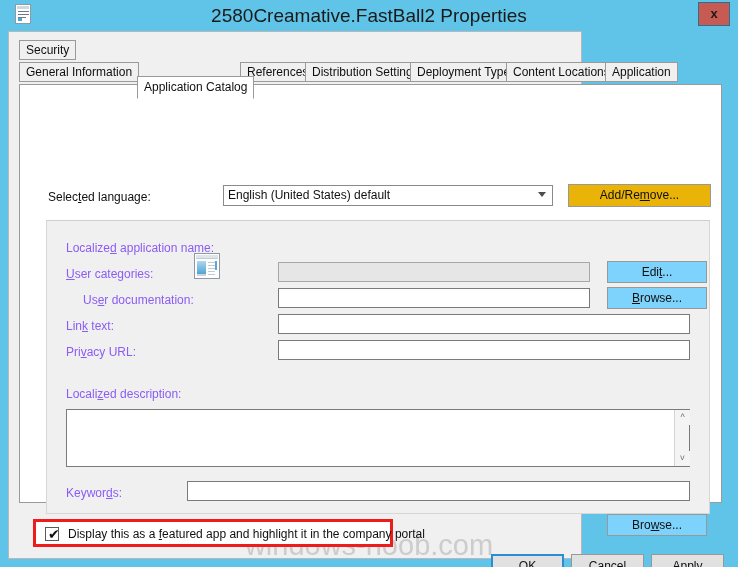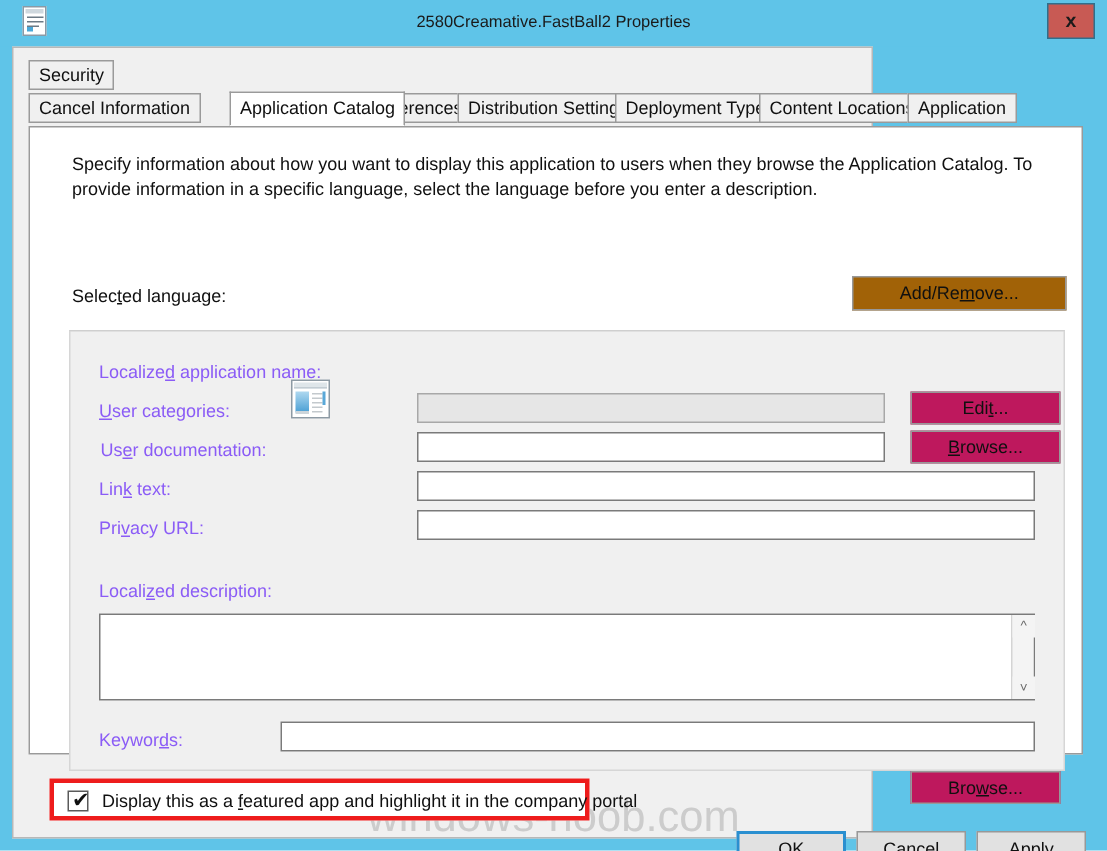--- a/index.html
+++ b/index.html
@@ -38,21 +38,21 @@
   }
   #win-icon .ico-blue {
     position: absolute; left: 2px; bottom: 2px; width: 4px; height: 3px;
     background: #4aa8d8;
   }
   #title-text {
     position: absolute; left: 0; top: 0;
     width: 738px; height: 31px;
     line-height: 31px;
     text-align: center;
-    font-size: 11px;
+    font-size: 19px;
     color: #1a1a1a;
     font-family: "Liberation Sans", sans-serif;
   }
   #close-btn {
     position: absolute; left: 698px; top: 2px;
     width: 32px; height: 24px;
     background: #c85a54;
     border: 1px solid #2f6f8c;
     color: #1a1a1a;
     font-size: 13px; font-weight: bold;
@@ -126,21 +126,21 @@
   #lang-caret {
     position: absolute; right: 6px; top: 6px;
     width: 0; height: 0;
     border-left: 4px solid transparent;
     border-right: 4px solid transparent;
     border-top: 5px solid #4c4c4c;
   }
   #addremove-btn {
     position: absolute; left: 548px; top: 99px;
     width: 143px; height: 23px;
-    background: #a16207;
+    background: #eab308;
     border: 1px solid #989898;
     font-size: 12px; color: #101010;
     line-height: 21px; text-align: center;
     cursor: pointer;
   }
 
   
   #groupbox {
     position: absolute; left: 26px; top: 135px;
     width: 664px; height: 294px;
@@ -167,21 +167,21 @@
     overflow: hidden;
   }
   .field-input.disabled {
     background: #e6e6e6;
     border-color: #a8a8a8;
     color: #787878;
   }
   .side-btn {
     position: absolute;
     width: 100px; height: 22px;
-    background: #be185d;
+    background: #7dd3fc;
     border: 1px solid #989898;
     font-size: 12px; color: #101010;
     line-height: 20px; text-align: center;
     cursor: pointer;
   }
 
   #desc-box {
     position: absolute; left: 19px; top: 188px;
     width: 624px; height: 58px;
     background: #ffffff;
@@ -312,45 +312,48 @@
     <div id="close-btn">x</div>
   </div>
 
   <div id="dialog-body">
 
     <div id="tab-row-top">
       <div class="tab" style="left:10px; top:8px;">Security</div>
     </div>
 
     <div id="tab-row-bottom">
-      <div class="tab" style="left:10px; top:30px;">Cancel Information</div>
-      <div class="tab selected" style="left:144px;">Application Catalog</div>
+      <div class="tab" style="left:10px; top:30px;">General Information</div>
+      <div class="tab selected" style="left:128px;margin-top:15px;">Application Catalog</div>
       <div class="tab" style="left:231px; top:30px;">References</div>
       <div class="tab" style="left:296px; top:30px;">Distribution Settings</div>
       <div class="tab" style="left:401px; top:30px;">Deployment Types</div>
       <div class="tab" style="left:497px; top:30px;">Content Locations</div>
       <div class="tab" style="left:596px; top:30px;">Application</div>
     </div>
 
     <div id="tab-panel">
 
-      <div id="intro-text">Specify information about how you want to display this application to users when they browse the Application Catalog. To provide information in a specific language, select the language before you enter a description.</div>
 
       <div id="lang-label">Selec<u>t</u>ed language:</div>
+      <div id="lang-select">
+        <span>English (United States) default</span>
+        <span id="lang-caret"></span>
+      </div>
       <div id="addremove-btn">Add/Re<u>m</u>ove...</div>
 
       <div id="groupbox">
 
         <div class="field-label" style="left:19px; top:20px;">Localize<u>d</u> application name:</div>
 
         <div class="field-label" style="left:19px; top:46px;"><u>U</u>ser categories:</div>
         <div class="field-input disabled" style="left:231px; top:41px; width:312px;"></div>
         <div class="side-btn" style="left:560px; top:40px;">Edi<u>t</u>...</div>
 
-        <div class="field-label" style="left:20px; top:72px;">Us<u>e</u>r documentation:</div>
+        <div class="field-label" style="left:36px; top:72px;">Us<u>e</u>r documentation:</div>
         <div class="field-input" style="left:231px; top:67px; width:312px;"></div>
         <div class="side-btn" style="left:560px; top:66px;"><u>B</u>rowse...</div>
 
         <div class="field-label" style="left:19px; top:98px;">Lin<u>k</u> text:</div>
         <div class="field-input" style="left:231px; top:93px; width:412px;"></div>
 
         <div class="field-label" style="left:19px; top:124px;">Pri<u>v</u>acy URL:</div>
         <div class="field-input" style="left:231px; top:119px; width:412px;"></div>
 
         <div class="field-label" style="left:19px; top:166px;">Locali<u>z</u>ed description:</div>

